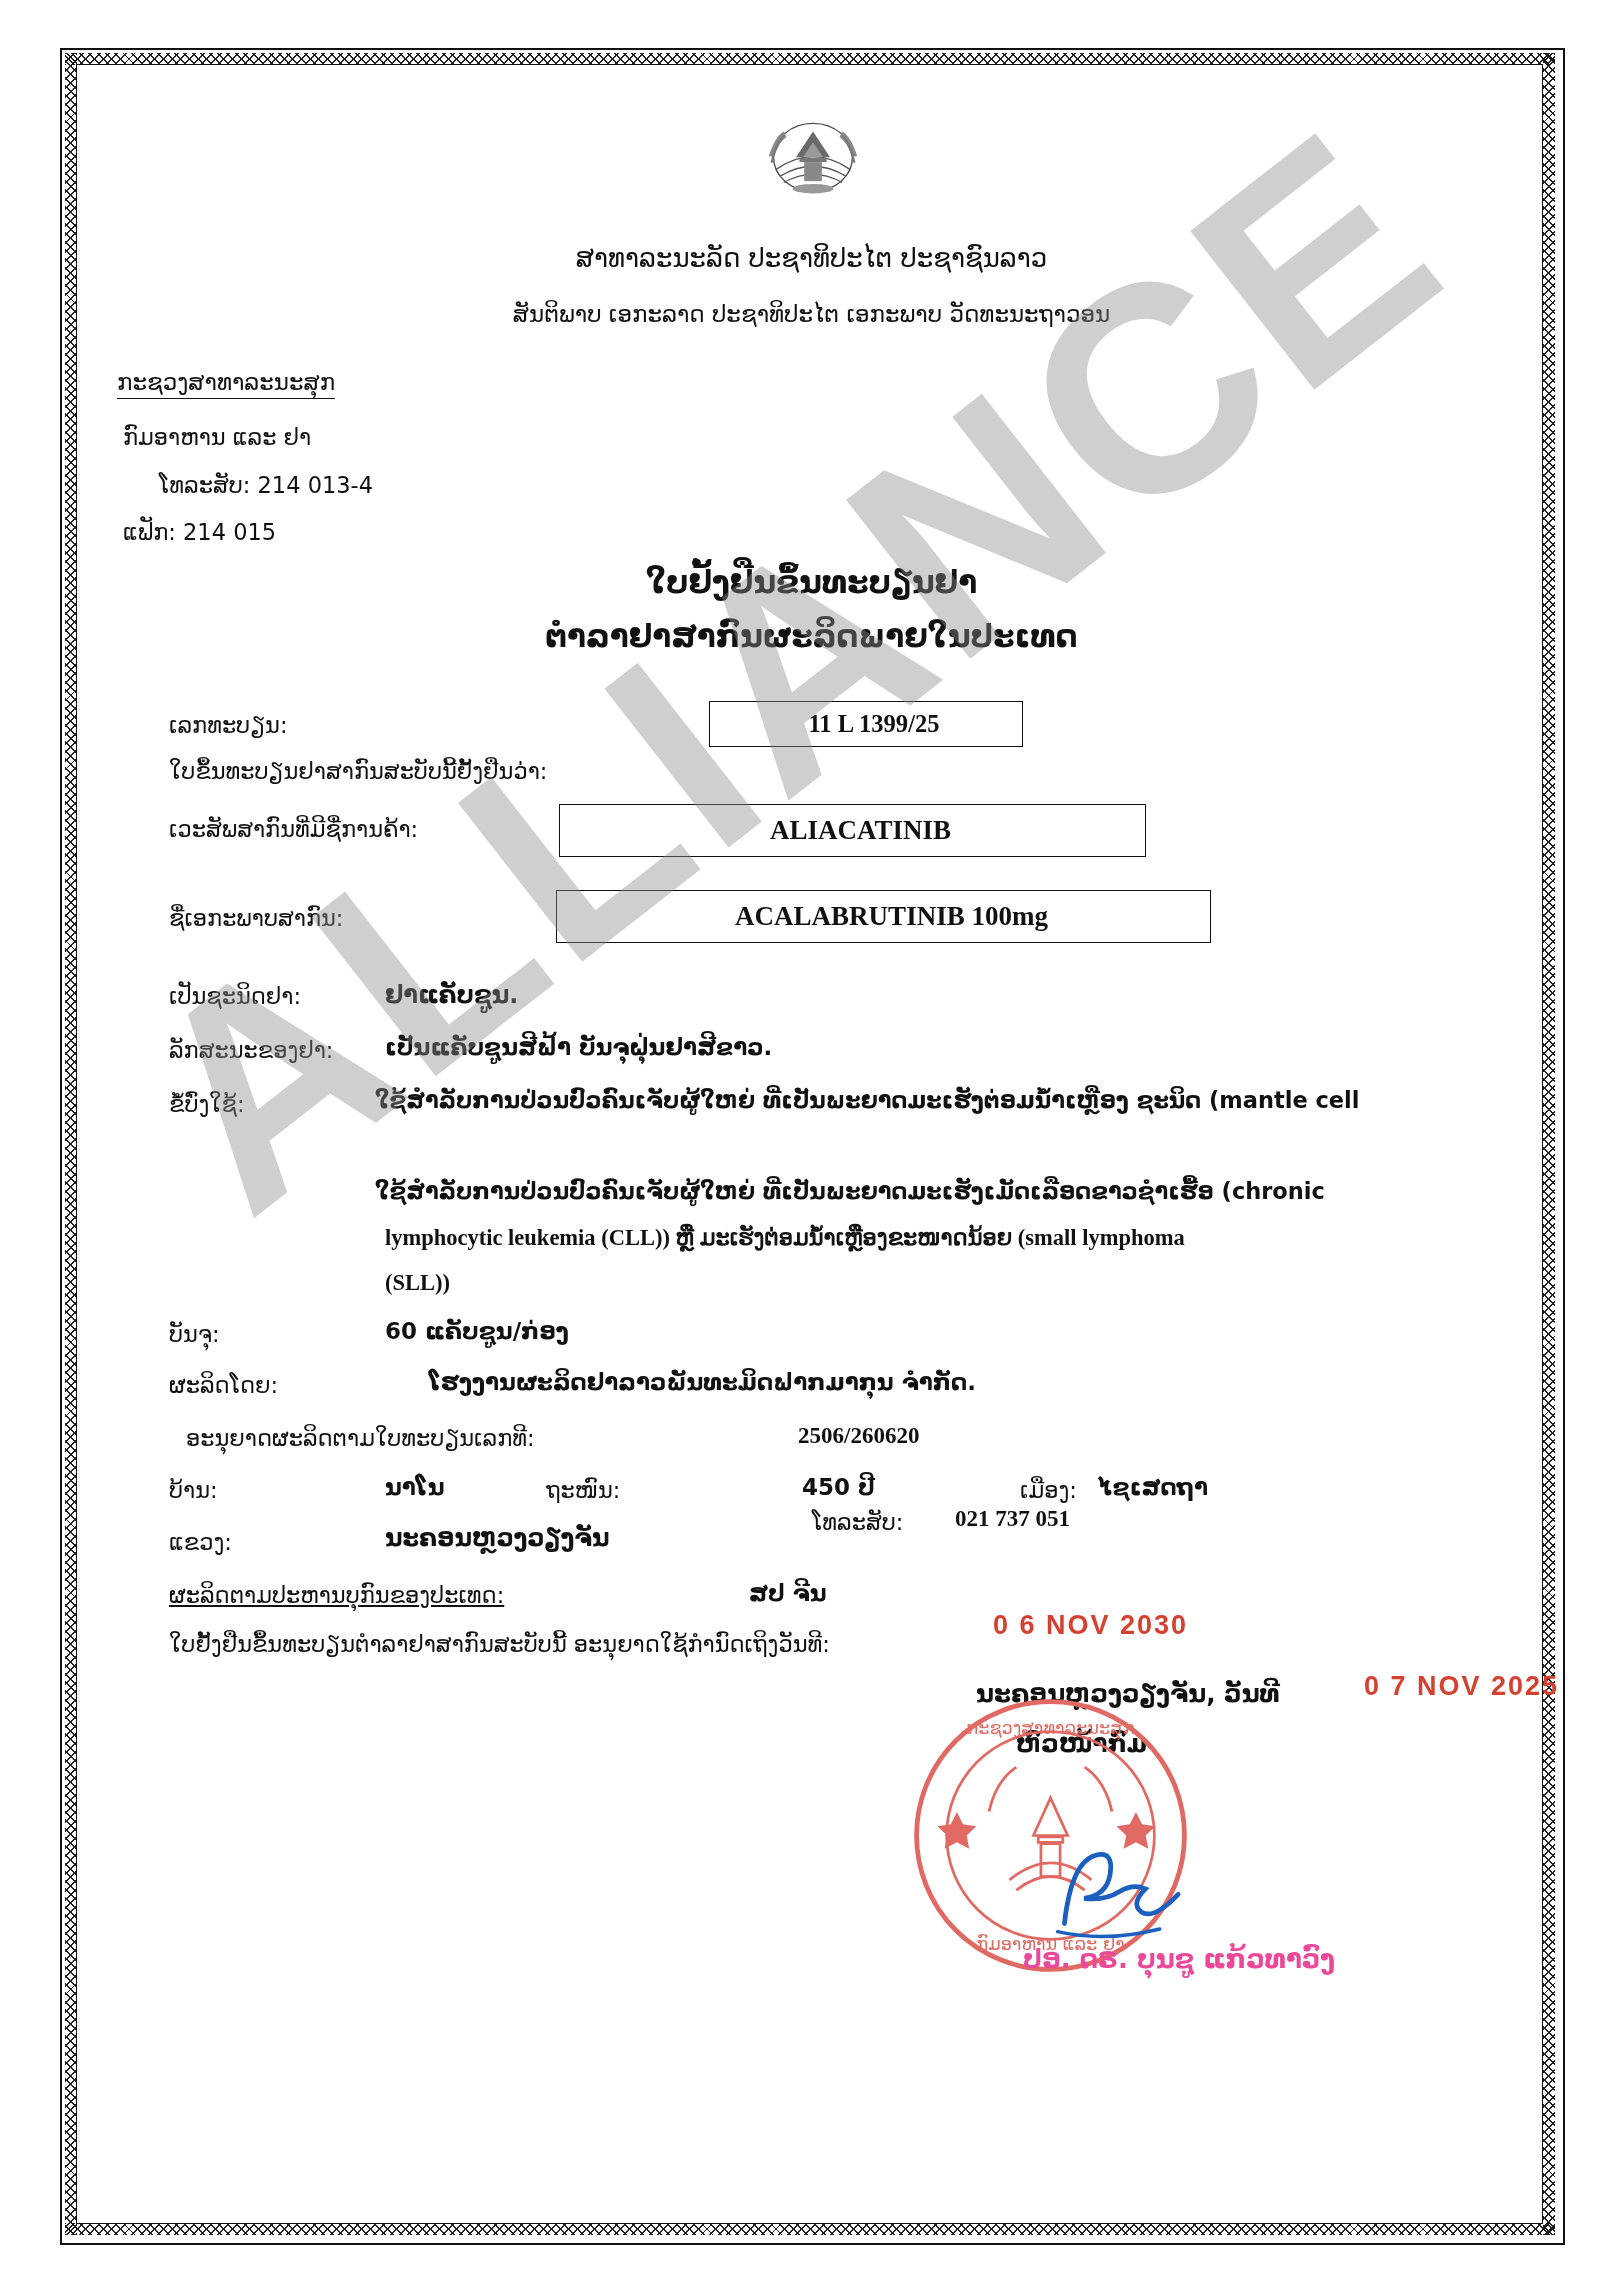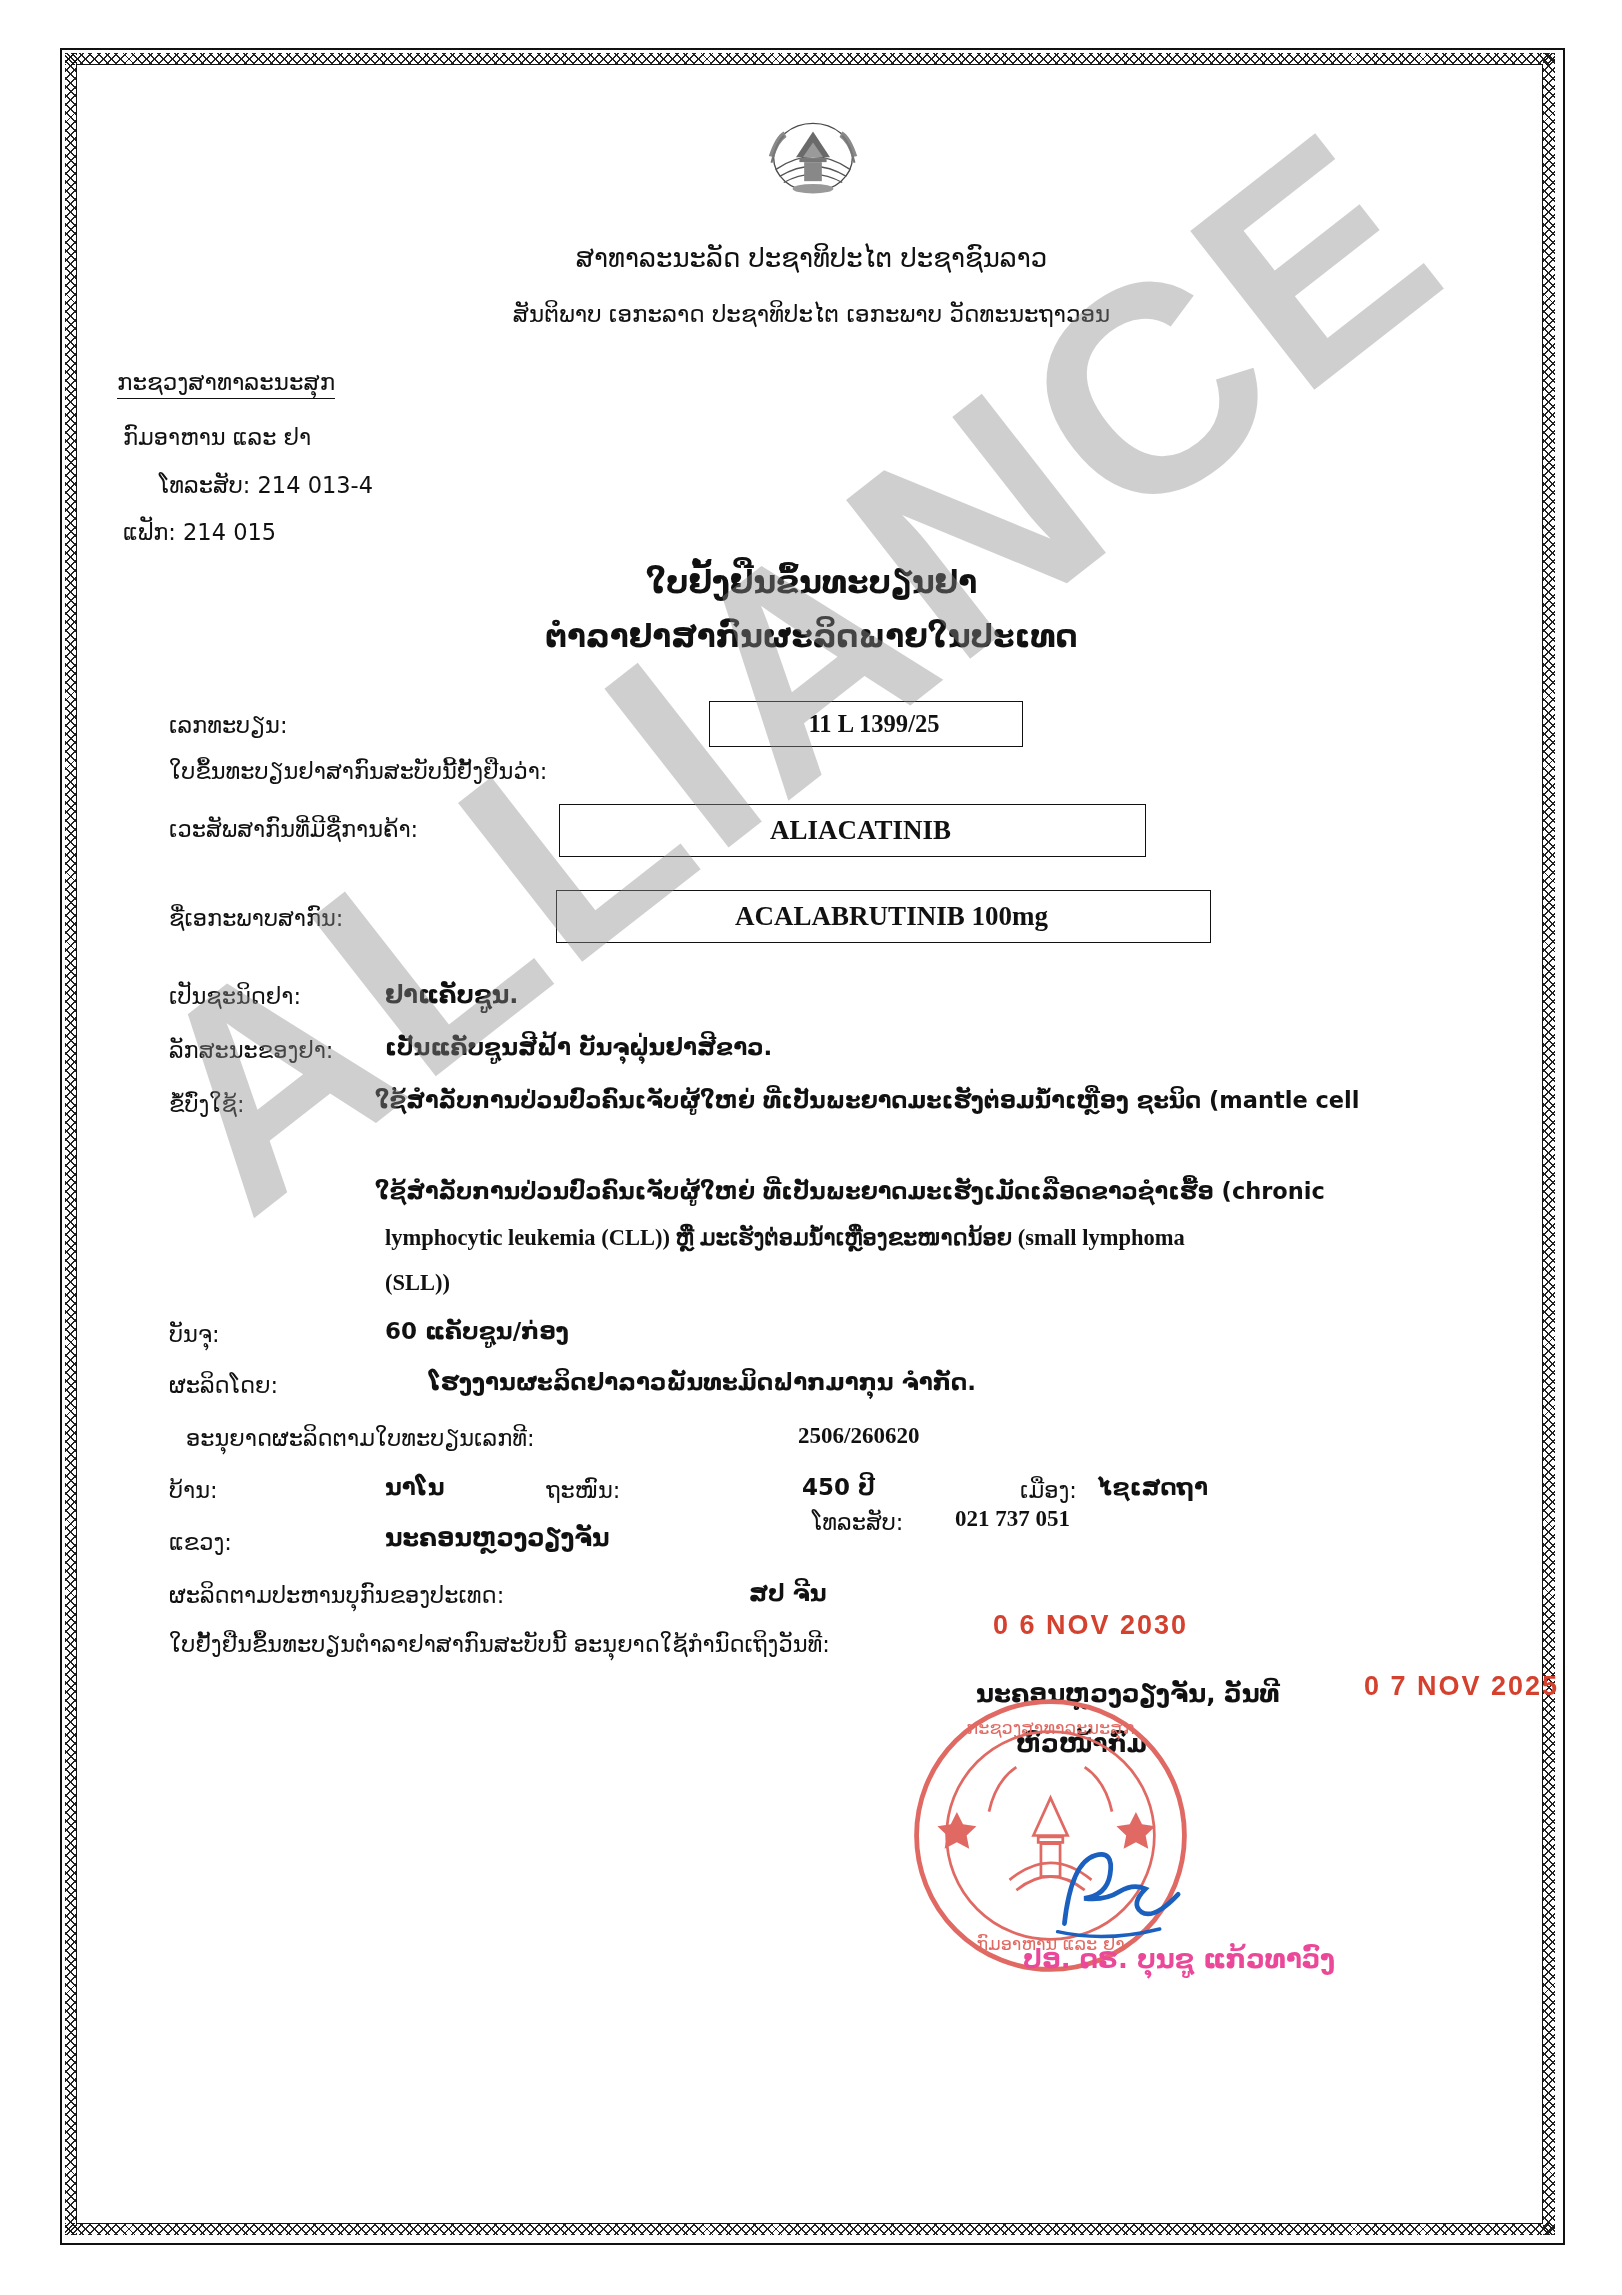--- a/index.html
+++ b/index.html
@@ -214,21 +214,21 @@
   <div class="t lao" style="left:546px;top:1476px;font-size:22.5px;">ຖະໜົນ:</div>
   <div class="t lao b" style="left:802px;top:1473px;font-size:23px;">450 ປີ</div>
   <div class="t lao" style="left:1020px;top:1476px;font-size:22.5px;">ເມືອງ:</div>
   <div class="t lao b" style="left:1098px;top:1473px;font-size:23px;">ໄຊເສດຖາ</div>
 
   <div class="t lao" style="left:169px;top:1528px;font-size:22.5px;">ແຂວງ:</div>
   <div class="t lao b" style="left:385px;top:1523px;font-size:24px;">ນະຄອນຫຼວງວຽງຈັນ</div>
   <div class="t lao" style="left:812px;top:1508px;font-size:22.5px;">ໂທລະສັບ:</div>
   <div class="t serif b" style="left:955px;top:1505px;font-size:23px;">021 737 051</div>
 
-  <div class="t lao" style="left:169px;top:1581px;font-size:22.5px;">ຜະລິດຕາມປະຫານບຸກົນຂອງປະເທດ:</div>
+  <div class="t lao" style="left:169px;top:1581px;font-size:22.5px;text-decoration:underline;">ຜະລິດຕາມປະຫານບຸກົນຂອງປະເທດ:</div>
   <div class="t lao b" style="left:749px;top:1579px;font-size:23px;">ສປ ຈີນ</div>
 
   <div class="t lao" style="left:169px;top:1630px;font-size:22.5px;">ໃບຢັ້ງຢືນຂຶ້ນທະບຽນຕຳລາຢາສາກົນສະບັບນີ້ ອະນຸຍາດໃຊ້ກຳນົດເຖິງວັນທີ:</div>
   <div class="stamp-date" style="left:993px;top:1610px;font-size:27px;">0 6 NOV 2030</div>
 
   <div class="t lao b" style="left:976px;top:1679px;font-size:24.6px;">ນະຄອນຫຼວງວຽງຈັນ, ວັນທີ</div>
   <div class="stamp-date" style="left:1364px;top:1671px;font-size:27px;">0 7 NOV 2025</div>
 
   <div class="t lao b" style="left:1016px;top:1729px;font-size:24.6px;">ຫົວໜ້າກົມ</div>
 

